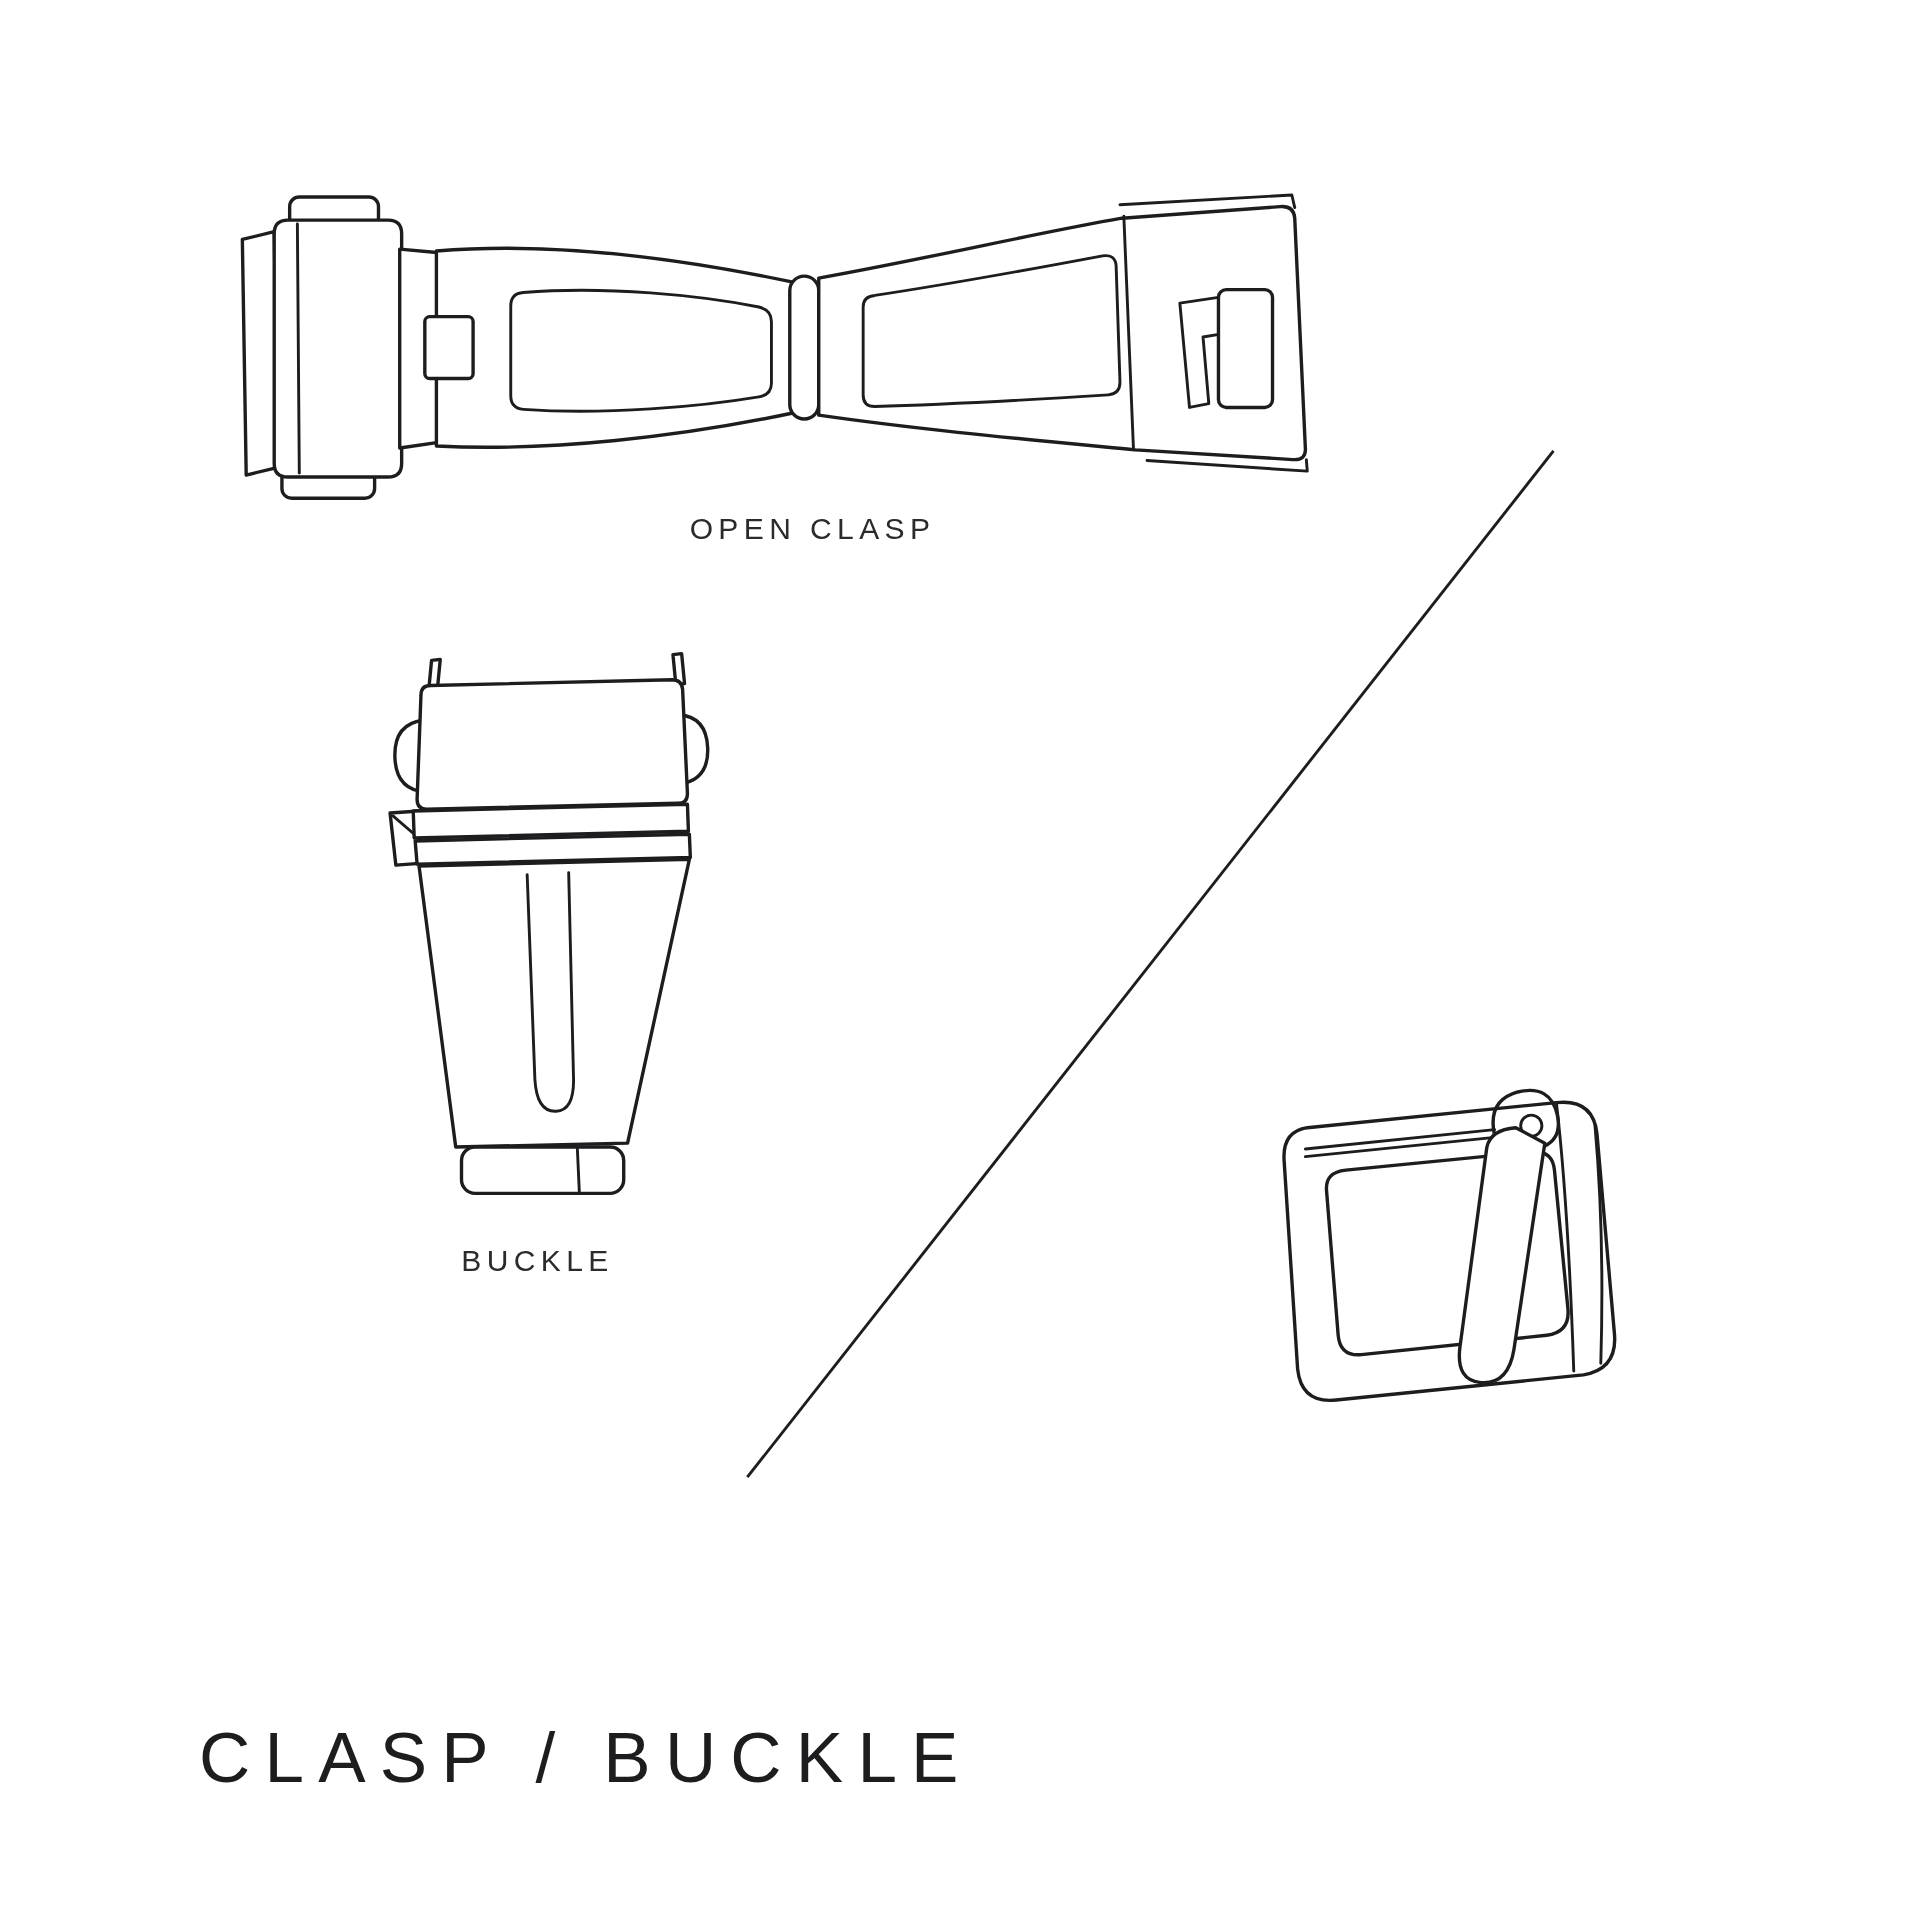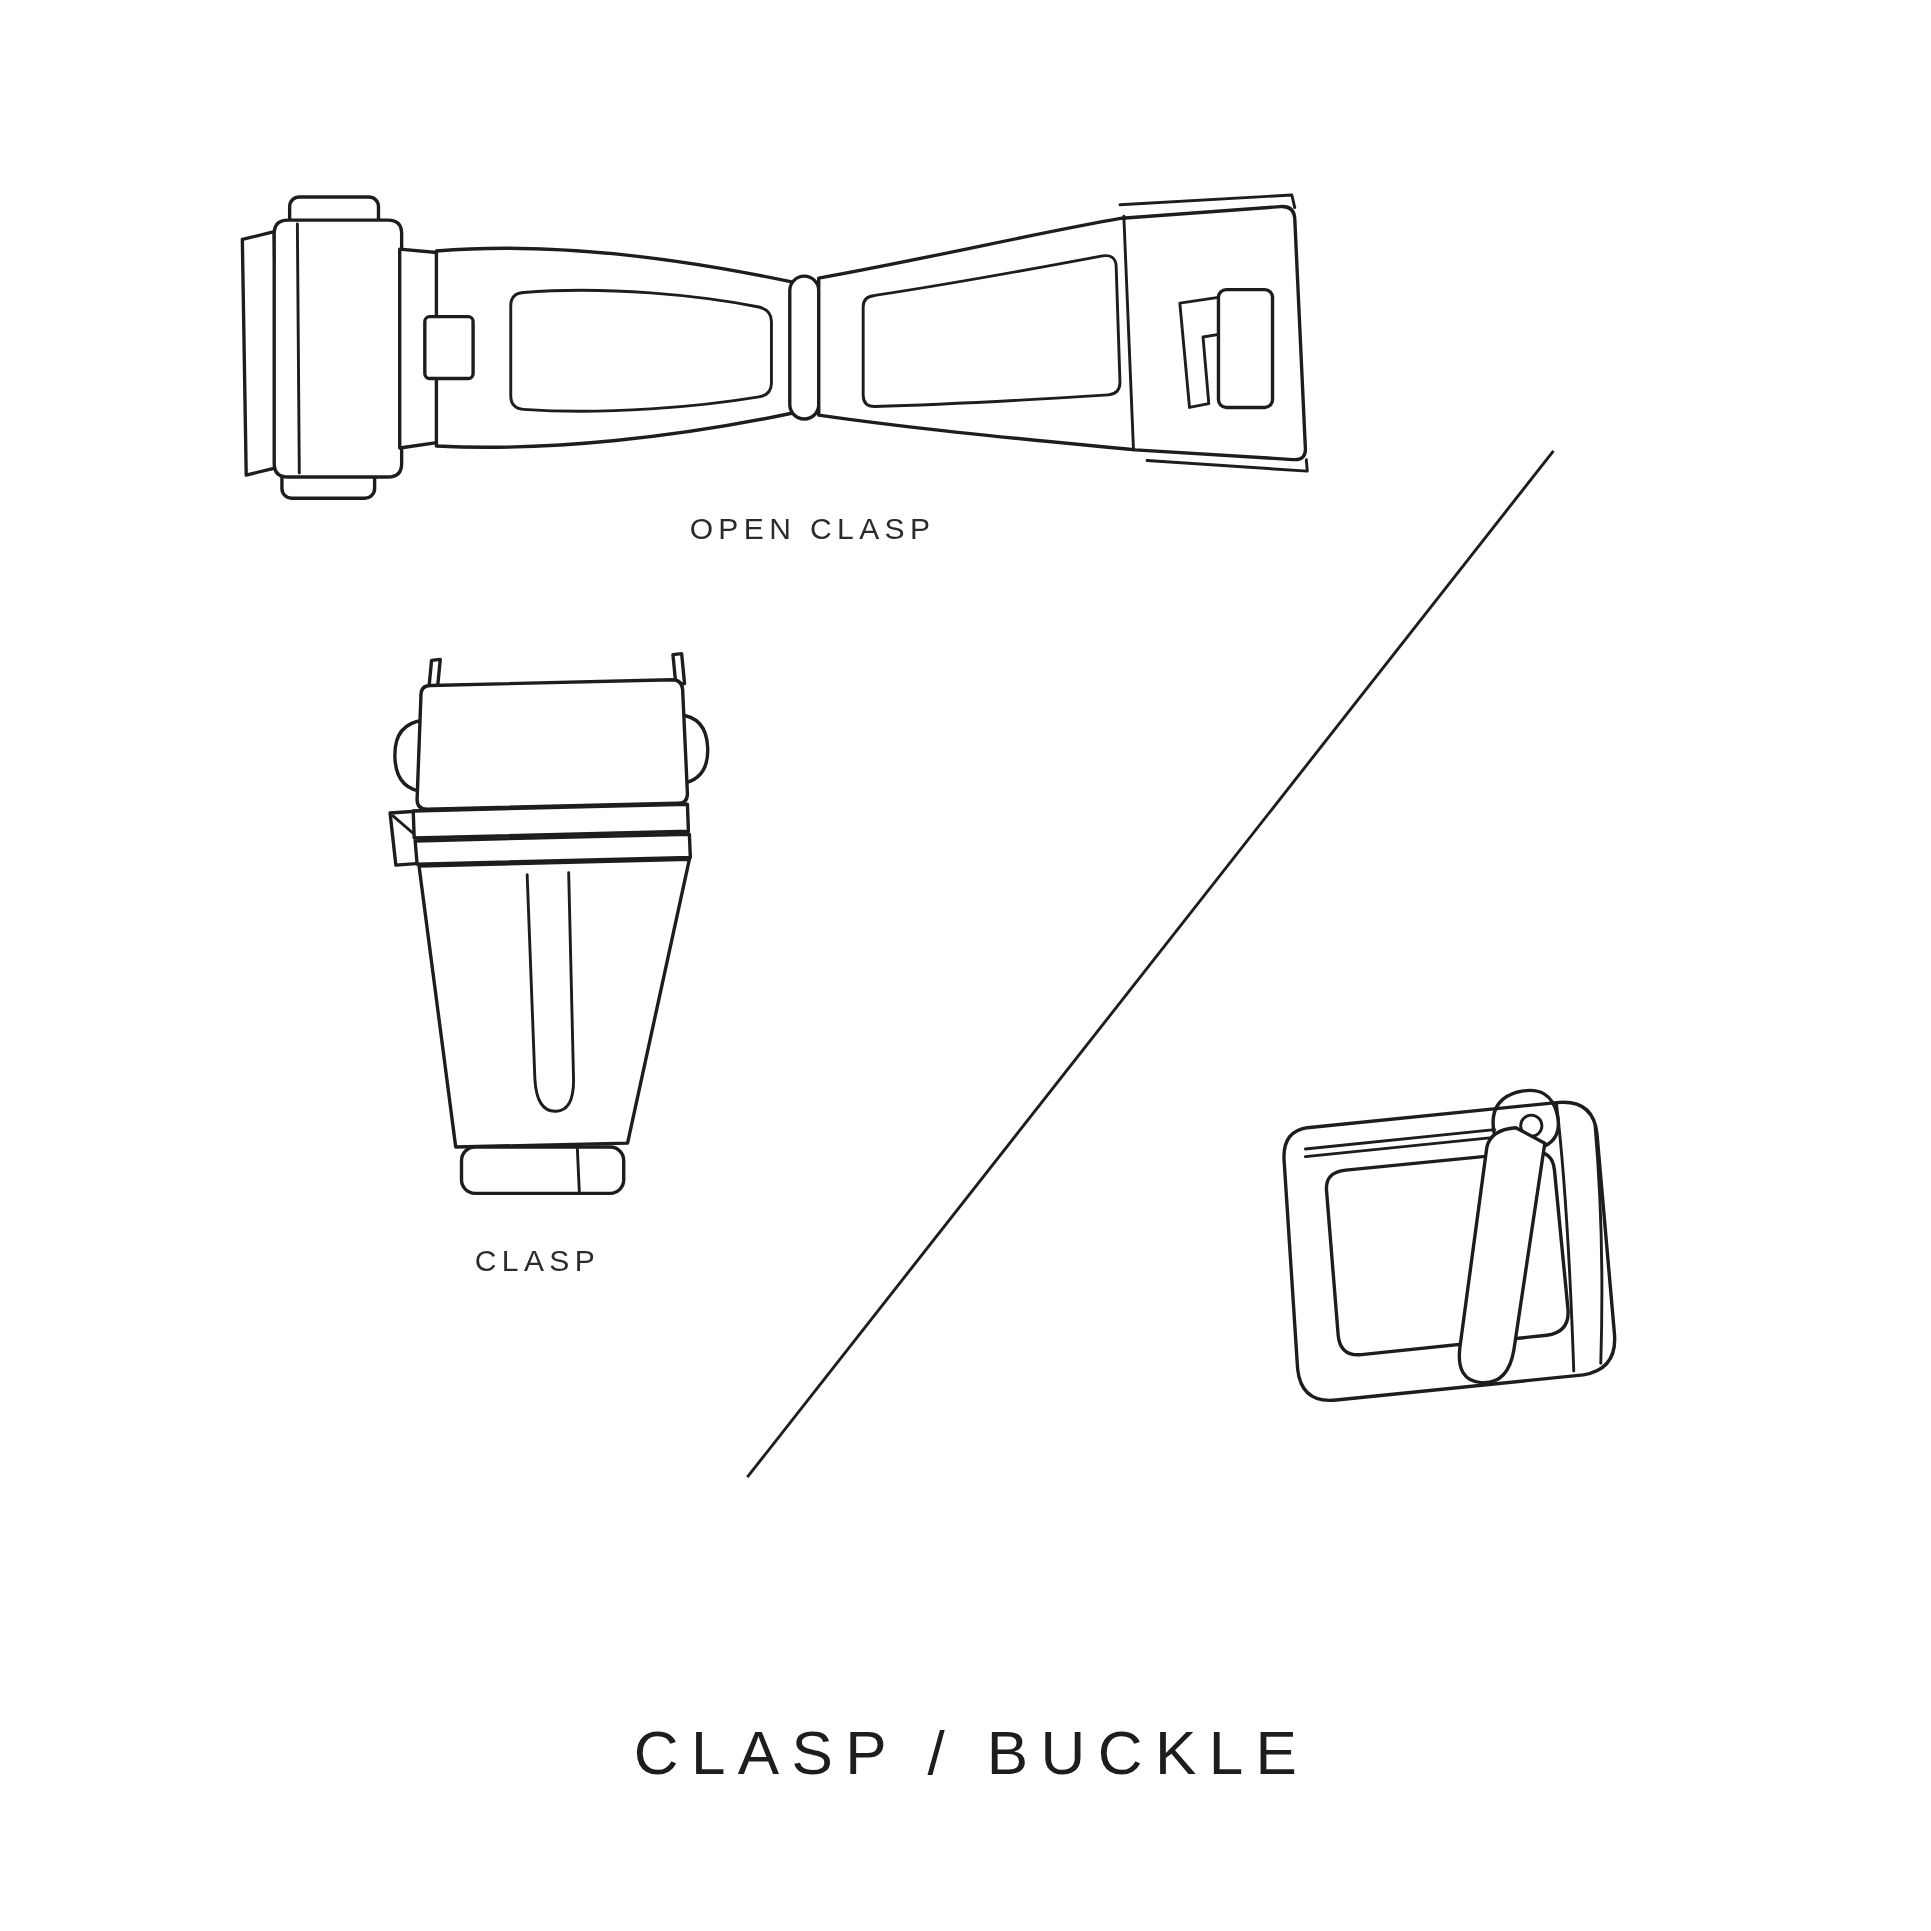--- a/index.html
+++ b/index.html
@@ -25,22 +25,21 @@
     color: var(--text, #2b2b2b);
     text-align: center;
     font-size: 30px;
     letter-spacing: 0.18em;
     line-height: 1.1;
     white-space: nowrap;
   }
   .title {
     position: absolute;
     color: var(--ink, #1d1d1f);
-    text-align: center;
-    font-size: 62px;
+    font-size: 71px;
     letter-spacing: 0.2em;
     line-height: 1.1;
     white-space: nowrap;
   }
 </style>
 </head>
 <body>
 
 <div class="canvas">
 
@@ -92,18 +91,18 @@
       <line class="thin" x1="1352" y1="1190" x2="1548" y2="1170"></line>
       <line class="thin" x1="1352" y1="1198" x2="1548" y2="1178"></line>
       <path class="nofill" d="M1548 1176 Q1540 1140 1572 1131 Q1606 1123 1613 1155 Q1618 1178 1600 1187"></path>
       <circle class="nofill thin" cx="1586" cy="1166" r="11"></circle>
       <path d="M1600 1184 L1568 1398 Q1562 1434 1534 1432 Q1508 1430 1512 1396 L1540 1188 Q1544 1170 1570 1168 Z"></path>
     </g>
   </svg>
 
   <div class="label" style="left:523px; top:512px; width:579px;">OPEN CLASP</div>
 
-  <div class="label" style="left:248px; top:1244px; width:579px;">CLASP</div>
+  <div class="label" style="left:248px; top:1244px; width:579px;">BUCKLE</div>
 
   <div class="title" style="left:199px; top:1719px; width:1545px;">CLASP / BUCKLE</div>
 
 </div>
 
 
 </body></html>

